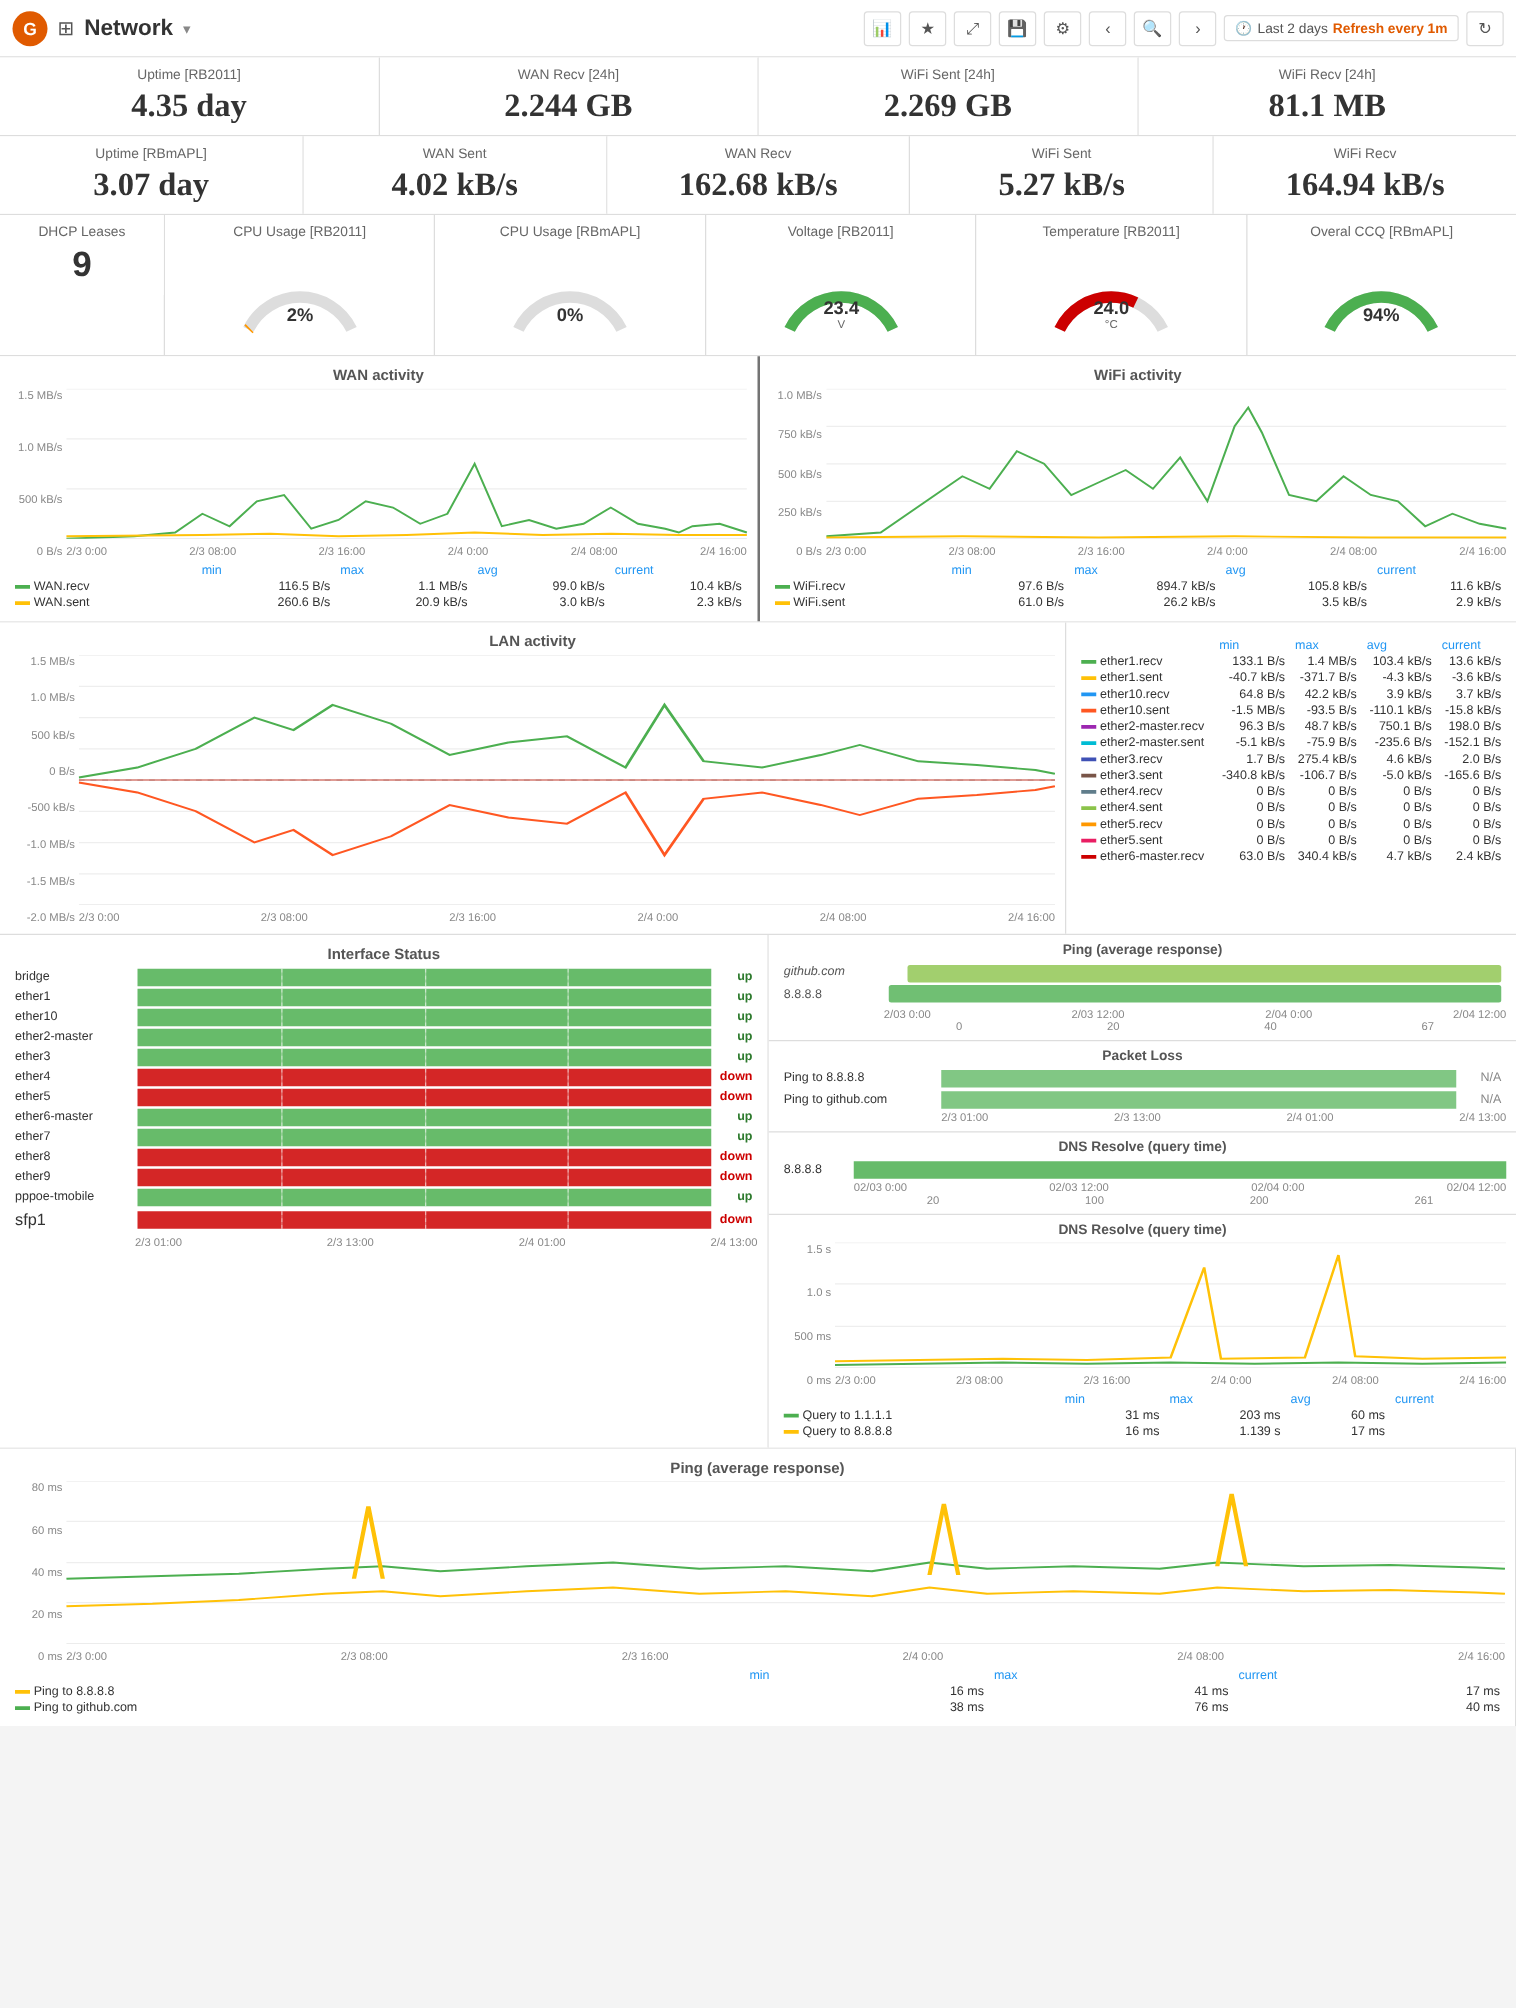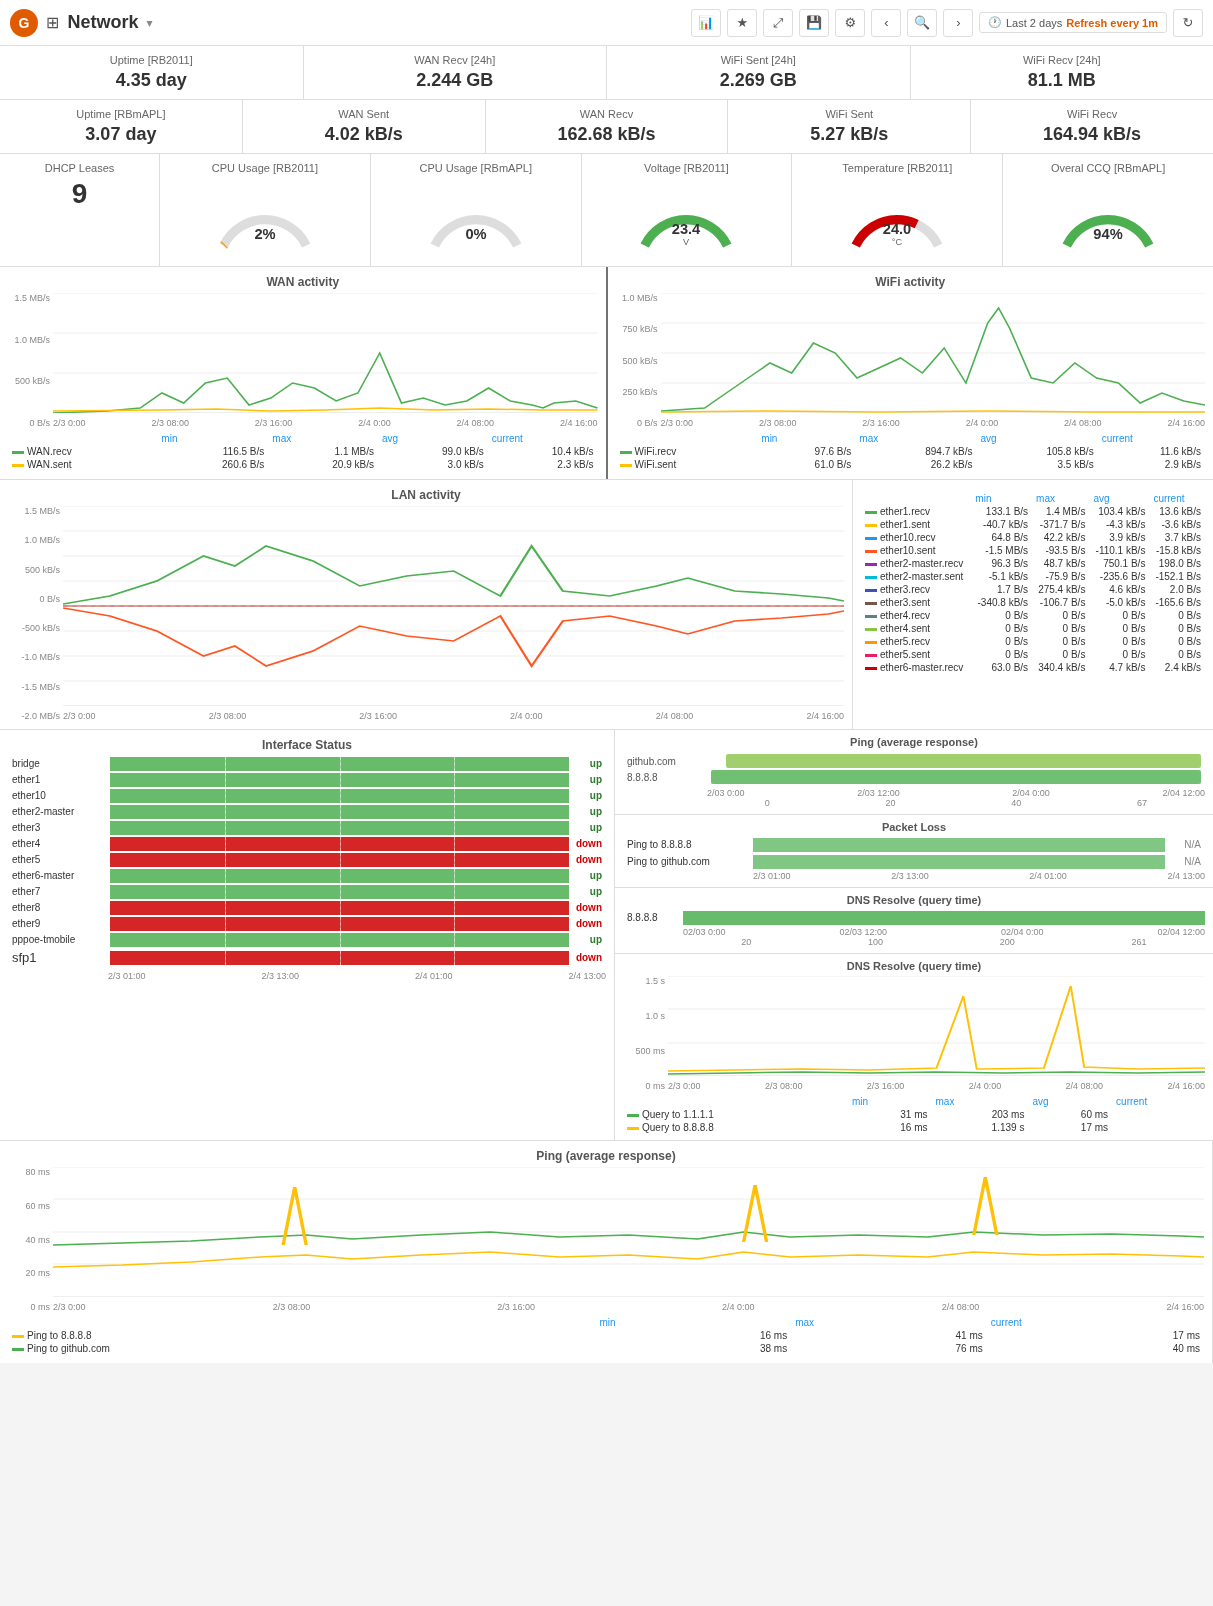--- a/index.html
+++ b/index.html
@@ -16,24 +16,24 @@
     .header-btn { width: 30px; height: 28px; background: #fff; border: 1px solid #ddd; border-radius: 3px; display: flex; align-items: center; justify-content: center; cursor: pointer; color: #555; font-size: 13px; }
     .header-time { display: flex; align-items: center; gap: 4px; border: 1px solid #ddd; border-radius: 3px; padding: 3px 8px; background: #fff; font-size: 11px; color: #555; }
     .refresh-text { color: #e05a00; font-weight: bold; }
 
     
     .tiles-row { display: flex; gap: 0; border-bottom: 1px solid #ddd; }
     .tile { flex: 1; background: #fff; border-right: 1px solid #ddd; padding: 8px 12px; text-align: center; }
     .tile:last-child { border-right: none; }
     .tile-label { font-size: 11px; color: #666; margin-bottom: 4px; }
     .tile-value { font-size: 22px; font-weight: bold; color: #333; }
-    .tile-value.large { font-size: 18px; }
-
-    
-    .tiles-left { display: flex; flex-direction: column; width: 160px; border-right: 1px solid #ddd; }
+    .tile-value.large { font-size: 26px; font-family: Liberation Serif, serif; }
+
+    
+    .tiles-left { display: flex; flex-direction: column; width: 132px; border-right: 1px solid #ddd; }
     .tile-small { background: #fff; padding: 8px 12px; text-align: center; border-bottom: 1px solid #ddd; }
     .tile-small:last-child { border-bottom: none; }
     .gauge-tile { flex: 1; border-right: 1px solid #ddd; padding: 8px; text-align: center; }
     .gauge-tile:last-child { border-right: none; }
     .gauge-label { font-size: 11px; color: #666; margin-bottom: 4px; }
     .gauge-container { display: flex; justify-content: center; align-items: center; height: 80px; }
 
     
     .gauge-svg { width: 110px; height: 70px; }
 
@@ -636,21 +636,21 @@
       <span>2/4 01:00</span>
       <span>2/4 13:00</span>
     </div>
   </div>
 
   <div class="right-panels">
 
     <div class="mini-panel">
       <div class="mini-title">Ping (average response)</div>
       <div style="font-size:10px;color:#555;padding:2px 4px;">
-        <div style="display:flex;align-items:center;gap:19px;margin-bottom:2px;">
+        <div style="display:flex;gap:19px;margin-bottom:2px;font-style:italic;">
           <span style="width:80px;color:#555;">github.com</span>
           <div style="flex:1;height:14px;background:#8BC34A;border-radius:2px;opacity:0.8;"></div>
         </div>
         <div style="display:flex;align-items:center;gap:4px;">
           <span style="width:80px;color:#555;">8.8.8.8</span>
           <div style="flex:1;height:14px;background:#4CAF50;border-radius:2px;opacity:0.8;"></div>
         </div>
       </div>
       <div class="x-axis-labels" style="padding-left:84px;font-size:9px;color:#888;">
         <span>2/03 0:00</span>

